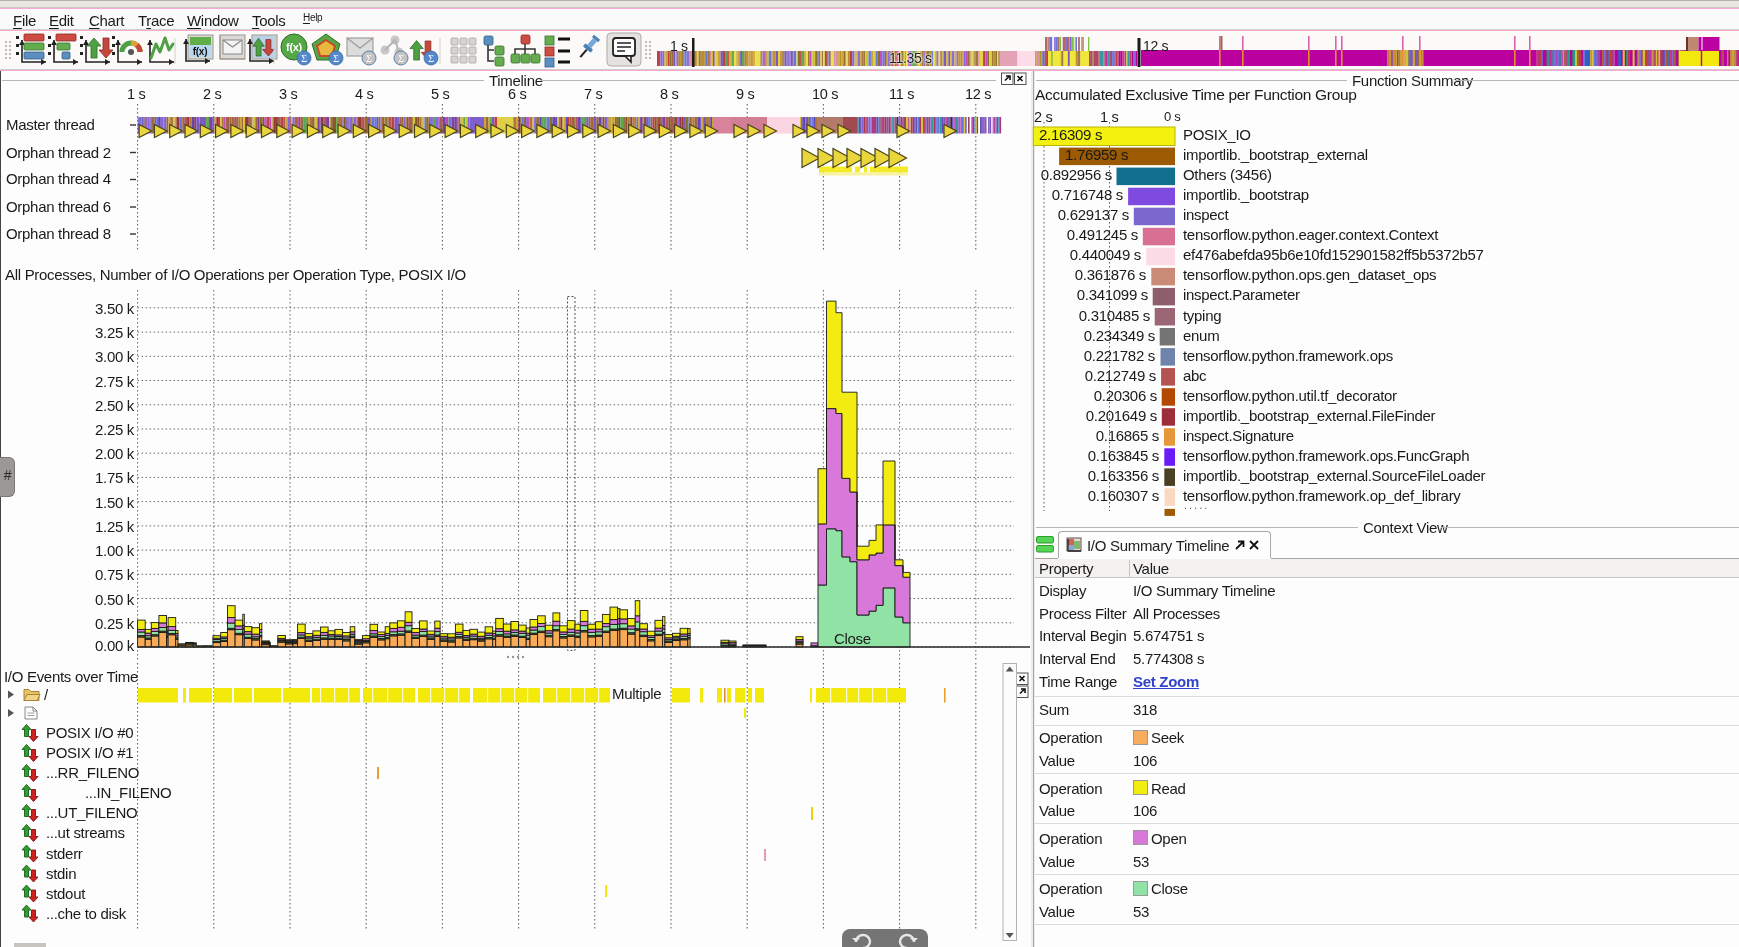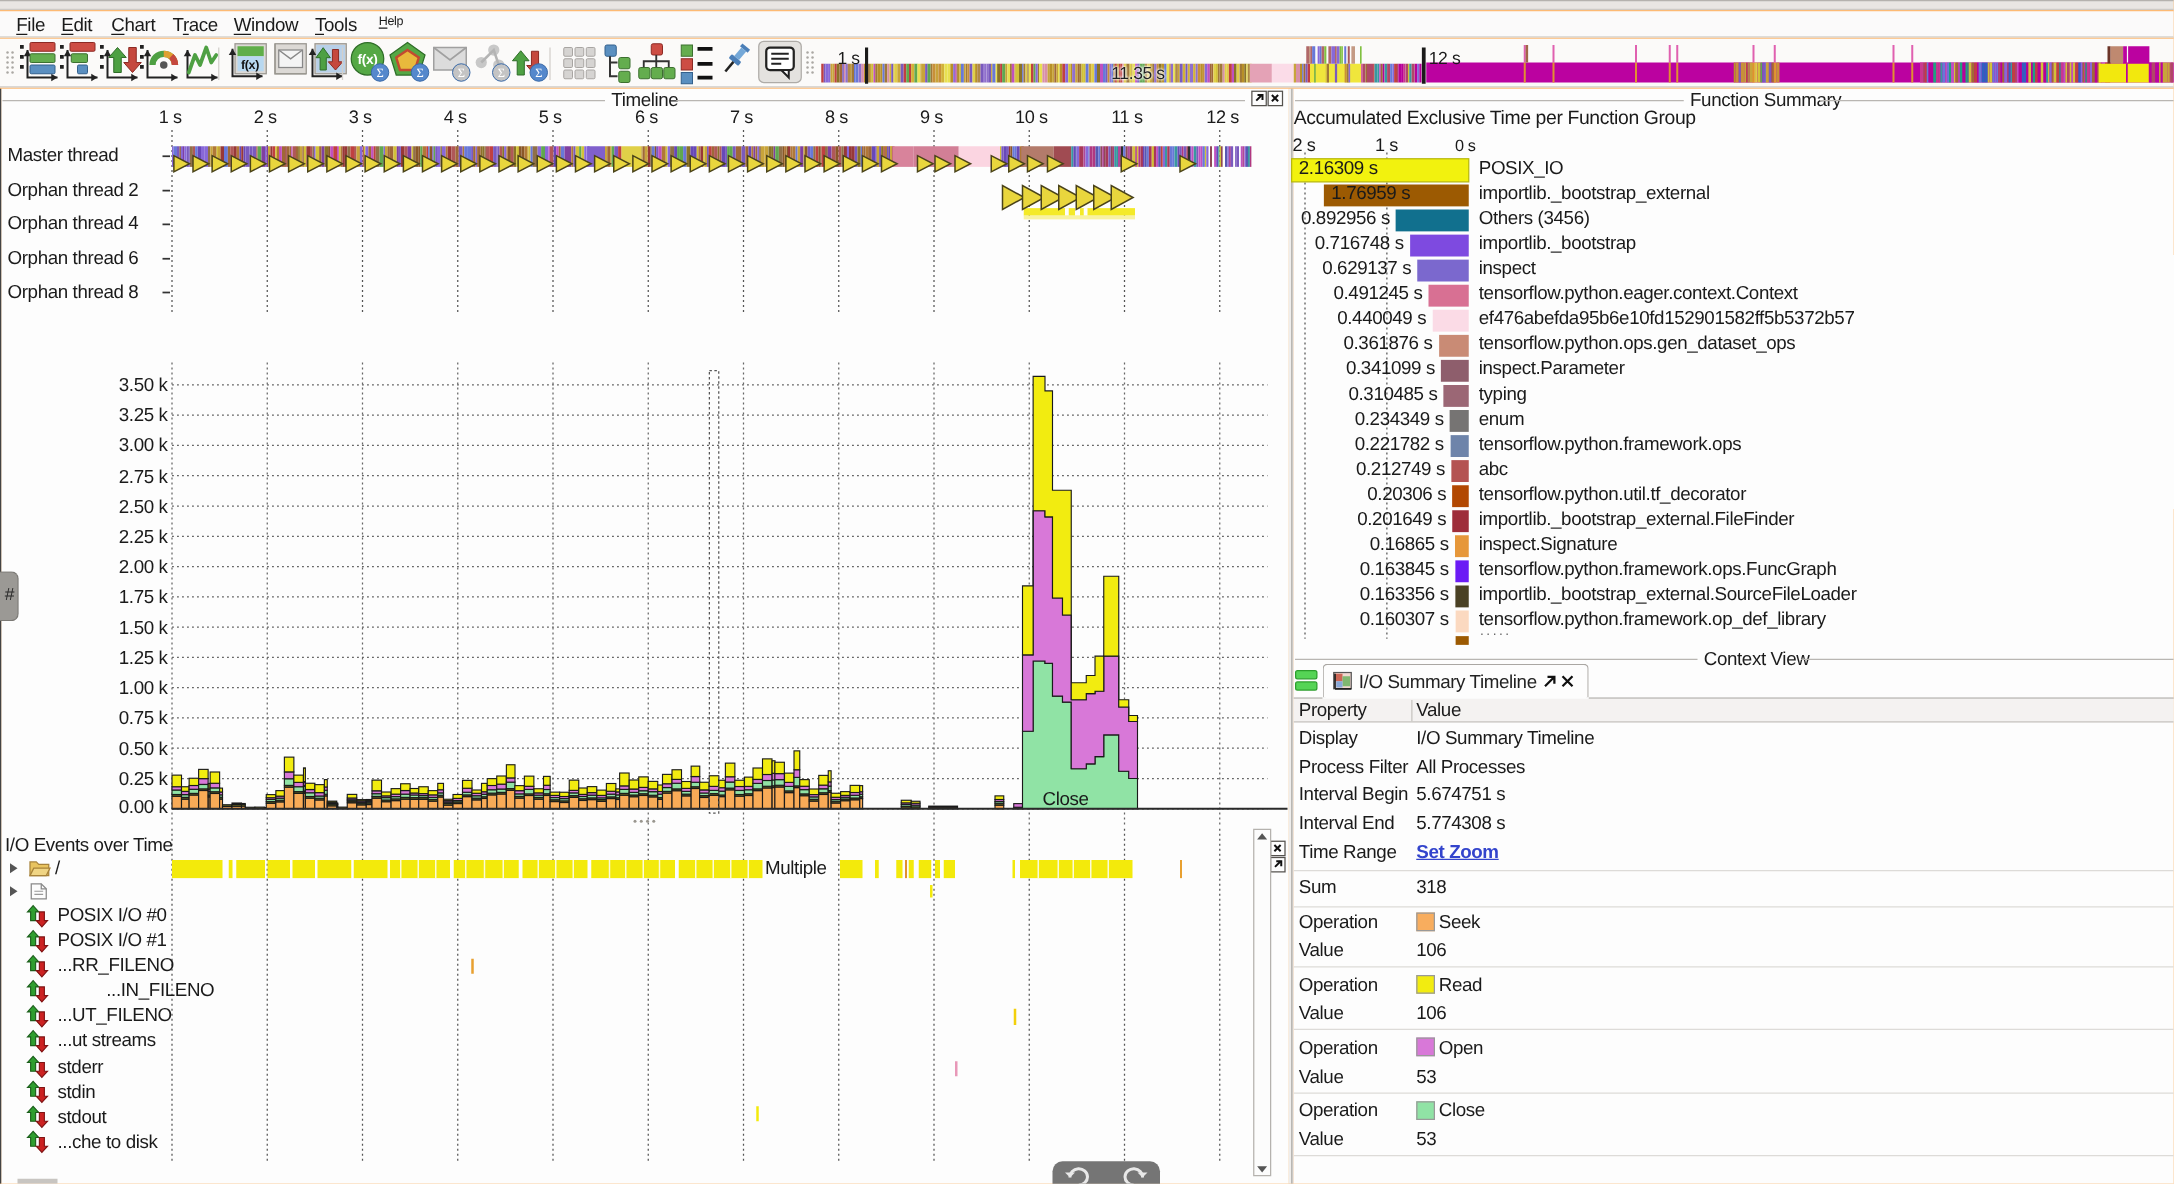--- a/index.html
+++ b/index.html
@@ -5,21 +5,21 @@
 html,body { width:1739px; height:947px; overflow:hidden; background:#f1efed;
   font-family:"Liberation Sans", sans-serif; letter-spacing:-0.3px; }
 .abs { position:absolute; }
 .txt { position:absolute; white-space:nowrap; color:#1a1a1a; font-size:15px; z-index:3; }
 .hline { position:absolute; height:1px; background:#b9b6b2; }
 .vline { position:absolute; width:1px; background:#b9b6b2; }
 .panel-title { position:absolute; font-size:15px; color:#1c1c1c; white-space:nowrap; }
 u.mn { text-decoration:underline; text-underline-offset:2px; }
 </style></head>
 <body>
-<div class="abs" style="left:0;top:0;width:1739px;height:947px;background:#fdba74;overflow:hidden;">
+<div class="abs" style="left:0;top:0;width:1739px;height:947px;background:#f9a8d4;overflow:hidden;">
 
 <div class="abs" style="left:0;top:0;width:1739px;height:8px;background:#e9e6e3;border-top:1px solid #b5b2ae;border-bottom:1px solid #cdcac6;"></div>
 
 <div class="abs" style="left:0;top:9px;width:1739px;height:21px;background:#fbfafa;border-bottom:1px solid #d5d2ce;"></div>
 <div class="txt" style="left:13px;top:12px;font-size:15px;"><u class="mn">F</u>ile</div>
 <div class="txt" style="left:49px;top:12px;font-size:15px;"><u class="mn">E</u>dit</div>
 <div class="txt" style="left:89px;top:12px;font-size:15px;"><u class="mn">C</u>hart</div>
 <div class="txt" style="left:138px;top:12px;font-size:15px;">T<u class="mn">r</u>ace</div>
 <div class="txt" style="left:187px;top:12px;font-size:15px;"><u class="mn">W</u>indow</div>
 <div class="txt" style="left:252px;top:12px;font-size:15px;"><u class="mn">T</u>ools</div>
@@ -1071,20 +1071,21 @@
 <div class="txt" style="left:95px;top:421px;width:39px;text-align:right;">2.25&nbsp;k</div>
 <div class="txt" style="left:95px;top:445px;width:39px;text-align:right;">2.00&nbsp;k</div>
 <div class="txt" style="left:95px;top:469px;width:39px;text-align:right;">1.75&nbsp;k</div>
 <div class="txt" style="left:95px;top:494px;width:39px;text-align:right;">1.50&nbsp;k</div>
 <div class="txt" style="left:95px;top:518px;width:39px;text-align:right;">1.25&nbsp;k</div>
 <div class="txt" style="left:95px;top:542px;width:39px;text-align:right;">1.00&nbsp;k</div>
 <div class="txt" style="left:95px;top:566px;width:39px;text-align:right;">0.75&nbsp;k</div>
 <div class="txt" style="left:95px;top:591px;width:39px;text-align:right;">0.50&nbsp;k</div>
 <div class="txt" style="left:95px;top:615px;width:39px;text-align:right;">0.25&nbsp;k</div>
 <div class="txt" style="left:95px;top:637px;width:39px;text-align:right;">0.00&nbsp;k</div>
+<div class="txt" style="left:5px;top:266px;">All Processes, Number of I/O Operations per Operation Type, POSIX I/O</div>
 <svg class="abs" style="left:0;top:0" width="1031" height="947" viewBox="0 0 1031 947">
 <line x1="137.6" y1="307.8" x2="1014" y2="307.8" stroke="#666" stroke-width="1" stroke-dasharray="1.5,2.5"></line>
       <line x1="137.6" y1="332.1" x2="1014" y2="332.1" stroke="#666" stroke-width="1" stroke-dasharray="1.5,2.5"></line>
       <line x1="137.6" y1="356.3" x2="1014" y2="356.3" stroke="#666" stroke-width="1" stroke-dasharray="1.5,2.5"></line>
       <line x1="137.6" y1="380.5" x2="1014" y2="380.5" stroke="#666" stroke-width="1" stroke-dasharray="1.5,2.5"></line>
       <line x1="137.6" y1="404.8" x2="1014" y2="404.8" stroke="#666" stroke-width="1" stroke-dasharray="1.5,2.5"></line>
       <line x1="137.6" y1="429.0" x2="1014" y2="429.0" stroke="#666" stroke-width="1" stroke-dasharray="1.5,2.5"></line>
       <line x1="137.6" y1="453.2" x2="1014" y2="453.2" stroke="#666" stroke-width="1" stroke-dasharray="1.5,2.5"></line>
       <line x1="137.6" y1="477.4" x2="1014" y2="477.4" stroke="#666" stroke-width="1" stroke-dasharray="1.5,2.5"></line>
       <line x1="137.6" y1="501.6" x2="1014" y2="501.6" stroke="#666" stroke-width="1" stroke-dasharray="1.5,2.5"></line>

